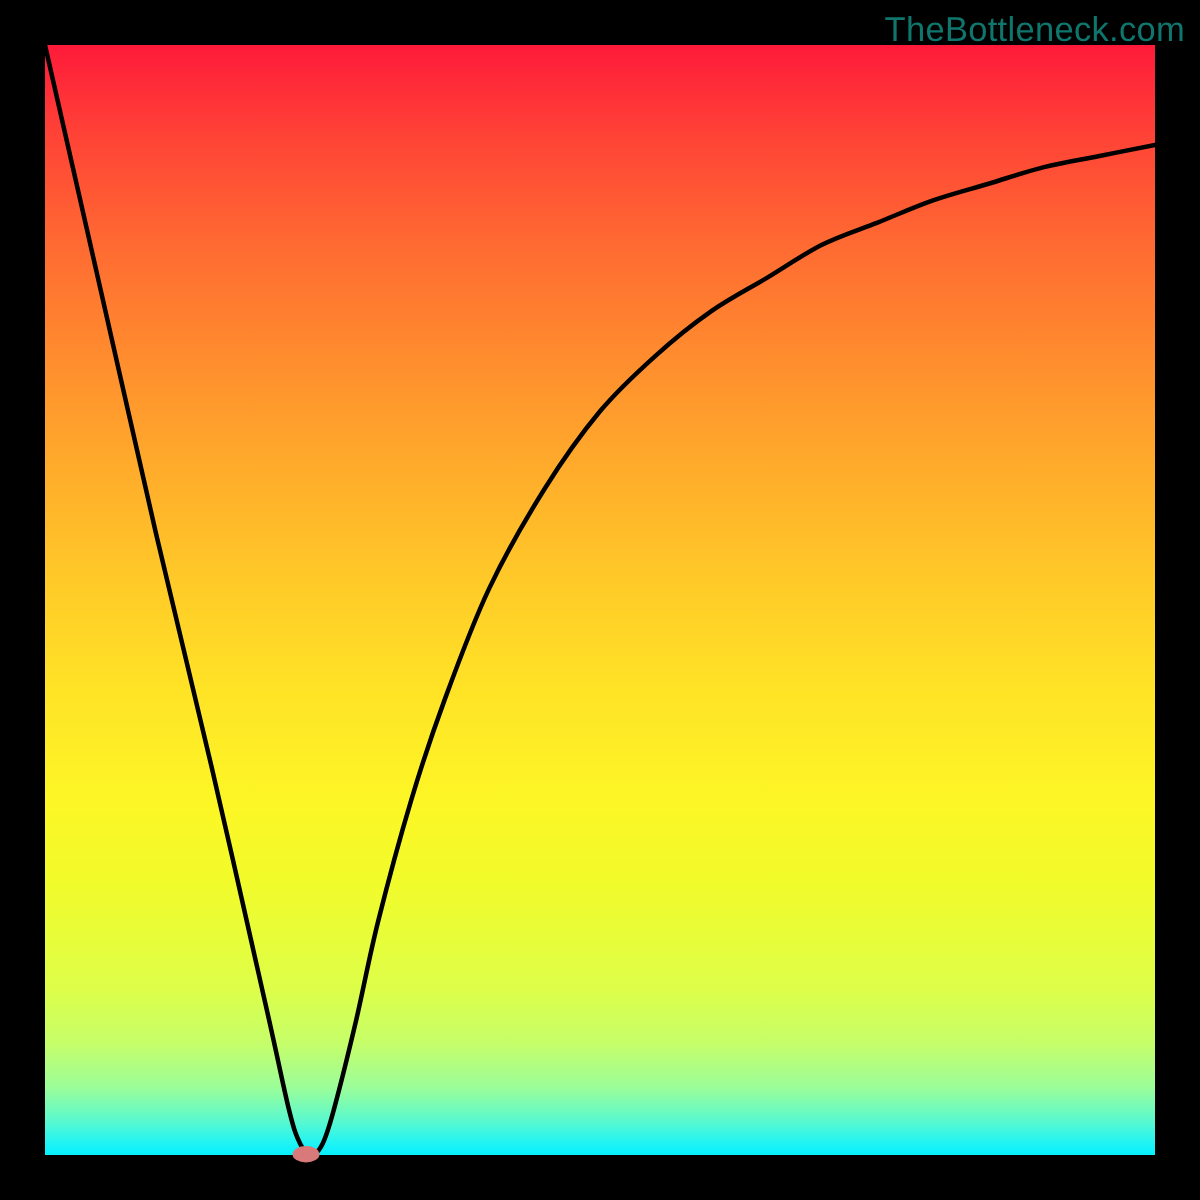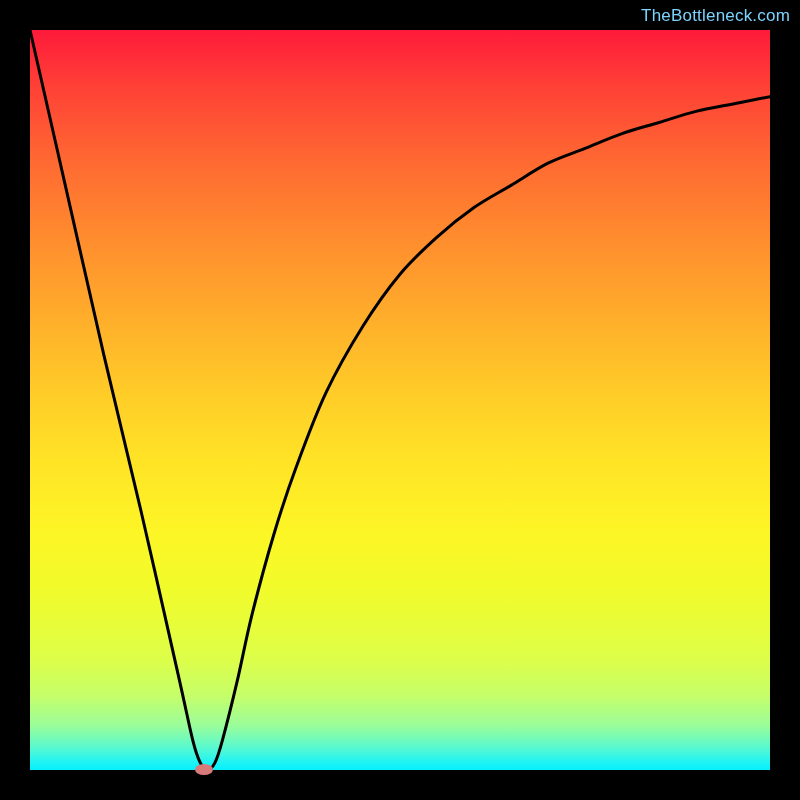--- a/index.html
+++ b/index.html
@@ -33,22 +33,22 @@
       #9afd9a 94%,
       #58f9d0 97%,
       #1ef3f5 99%,
       #05f0ff 100%
     );
   }
   .watermark {
     position: absolute;
     top: 6px;
     right: 10px;
-    color: #7dd3fc;
-    font-size: 17px;
+    color: #0f766e;
+    font-size: 23px;
     font-weight: 500;
     letter-spacing: 0.2px;
     z-index: 5;
   }
   svg.curve {
     position: absolute;
     left: 0;
     top: 0;
     width: 740px;
     height: 740px;

